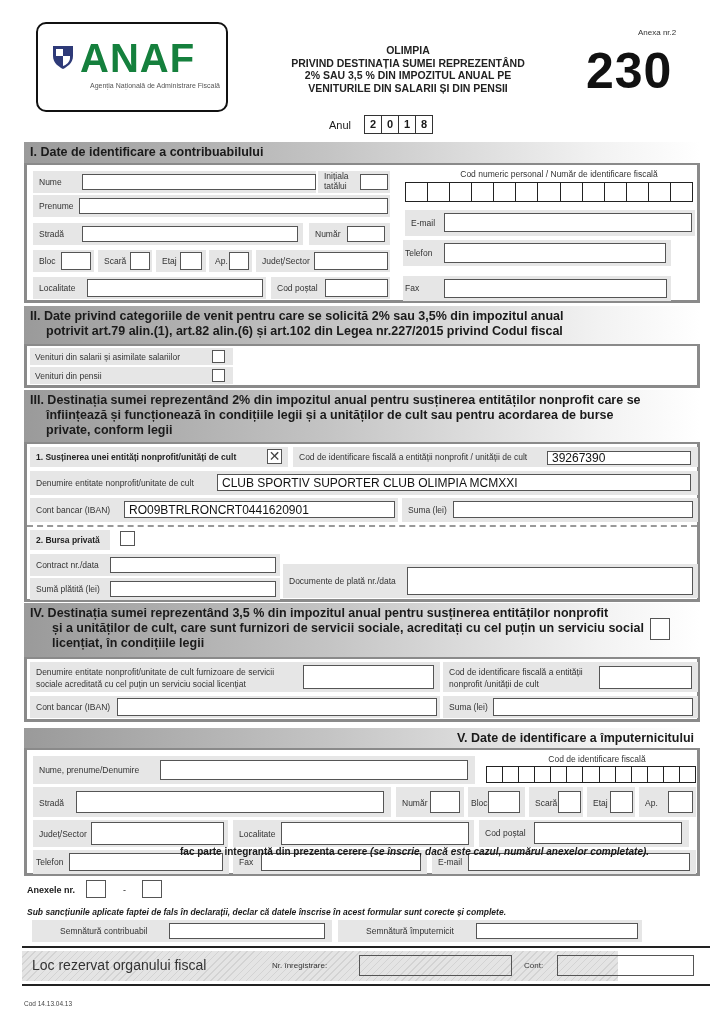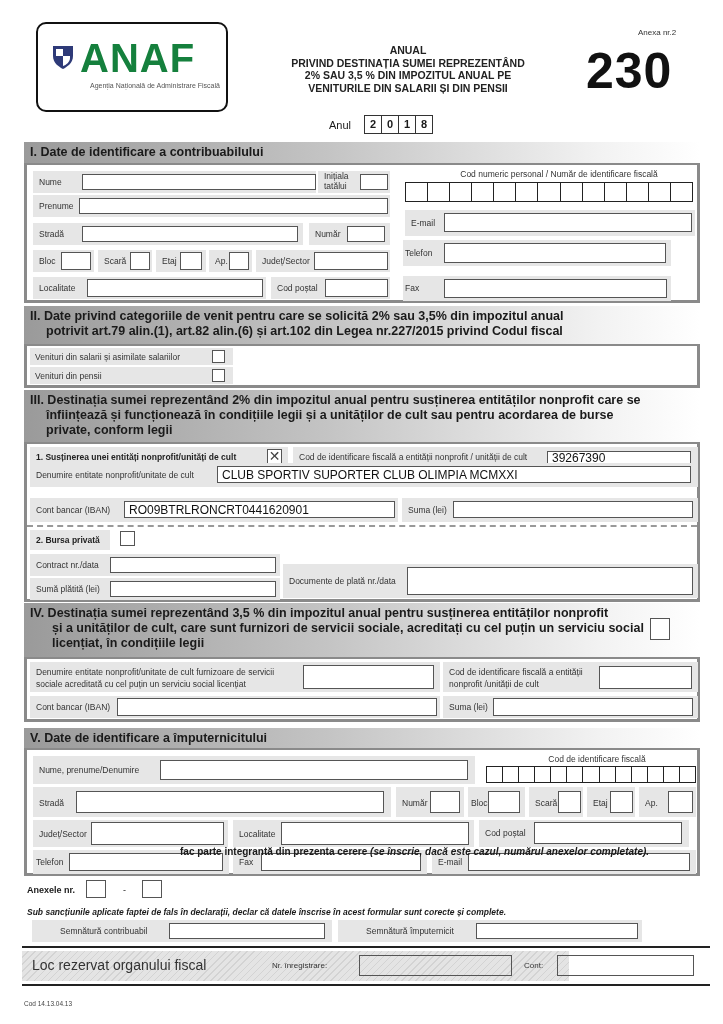--- a/index.html
+++ b/index.html
@@ -34,21 +34,21 @@
   <svg class="logo-shield" viewBox="0 0 22 26">
     <path d="M1 2 H21 V12 C21 19 15 23 11 25 C7 23 1 19 1 12 Z" fill="#2e3a78"></path>
     <path d="M4 5 H11 V12 H4 Z" fill="#fff"></path>
     <path d="M11 12 H18 V14 C18 18 14 21 11 22 Z" fill="#fff"></path>
   </svg>
   <div class="logo-text">ANAF</div>
   <div class="logo-sub">Agenția Națională de Administrare Fiscală</div>
 </div>
 
 <div class="abs title">
-  <div>ANUAL</div>
+  <div>OLIMPIA</div>
   <div>PRIVIND DESTINAȚIA SUMEI REPREZENTÂND</div>
   <div>2% SAU 3,5 % DIN IMPOZITUL ANUAL PE</div>
   <div>VENITURILE DIN SALARII ȘI DIN PENSII</div>
 </div>
 <div class="abs annex">Anexa nr.2</div>
 <div class="abs formnum">230</div>
 <div class="abs year-label">Anul</div>
 <div class="abs year-box" style="left:364px">2</div>
 <div class="abs year-box" style="left:381px">0</div>
 <div class="abs year-box" style="left:398px">1</div>
@@ -157,21 +157,21 @@
 </div>
 <div class="abs sec-body" style="top:442px; height:160px;">
   <div class="cell" style="left:3px; top:3px; width:258px; height:20px;">
     <span class="lbl" style="top:5px; font-weight:bold; color:#222;">1. Susținerea unei entități nonprofit/unități de cult</span>
     <div class="chk" style="left:237px; top:2px; width:15px; height:15px; font-size:14px; line-height:12px; text-align:center; color:#444;">✕</div>
   </div>
   <div class="cell" style="left:266px; top:3px; width:405px; height:20px;">
     <span class="lbl" style="top:5px">Cod de identificare fiscală a entității nonprofit / unității de cult</span>
     <input class="inp" style="left: 254px; top: 4px; width: 144px; height: 14px;" value="39267390">
   </div>
-  <div class="cell" style="left:3px; top:19px; width:668px; height:24px;">
+  <div class="cell" style="left:3px; top:27px; width:668px; height:24px;">
     <span class="lbl" style="top:7px">Denumire entitate nonprofit/unitate de cult</span>
     <input class="inp" style="left: 187px; top: 3px; width: 474px; height: 17px;" value="CLUB SPORTIV SUPORTER CLUB OLIMPIA MCMXXI">
   </div>
   <div class="cell" style="left:3px; top:54px; width:368px; height:24px;">
     <span class="lbl" style="top:7px">Cont bancar (IBAN)</span>
     <input class="inp" style="left: 94px; top: 3px; width: 271px; height: 17px;" value="RO09BTRLRONCRT0441620901">
   </div>
   <div class="cell" style="left:375px; top:54px; width:296px; height:24px;">
     <span class="lbl" style="top:7px">Suma (lei)</span>
     <input class="inp" style="left: 51px; top: 3px; width: 240px; height: 17px;" value="">
@@ -213,21 +213,21 @@
   <div class="cell" style="left:3px; top:37px; width:410px; height:22px;">
     <span class="lbl" style="top:6px">Cont bancar (IBAN)</span>
     <input class="inp" style="left: 87px; top: 2px; width: 320px; height: 18px;" value="">
   </div>
   <div class="cell" style="left:416px; top:37px; width:255px; height:22px;">
     <span class="lbl" style="top:6px">Suma (lei)</span>
     <input class="inp" style="left: 50px; top: 2px; width: 200px; height: 18px;" value="">
   </div>
 </div>
 
-<div class="abs sec-head" style="top:728px; height:20px;">V. Date de identificare a împuternicitului</div>
+<div class="abs sec-head" style="top:728px; height:20px;text-align:right;">V. Date de identificare a împuternicitului</div>
 <div class="abs sec-body" style="top:748px; height:128px;">
   <div class="cell" style="left:6px; top:6px; width:442px; height:28px;">
     <span class="lbl" style="top:9px">Nume, prenume/Denumire</span>
     <input class="inp" style="left: 127px; top: 4px; width: 308px; height: 20px;" value="">
   </div>
   <div class="abs small" style="left:470px; top:4px; width:200px; text-align:center; color:#333;">Cod de identificare fiscală</div>
   <div class="grid13" style="left:459px; top:16px; width:210px; height:17px;">
     <span></span>
       <span></span>
       <span></span>
@@ -300,21 +300,21 @@
 <div class="abs" style="left:27px; top:907px; font-size:8.5px; font-weight:bold; font-style:italic;">Sub sancțiunile aplicate faptei de fals în declarații, declar că datele înscrise în acest formular sunt corecte și complete.</div>
 <div class="cell" style="left:32px; top:920px; width:300px; height:22px;">
   <span class="lbl" style="top:6px; left:28px;">Semnătură contribuabil</span>
   <input class="inp" style="left: 137px; top: 3px; width: 156px; height: 16px;">
 </div>
 <div class="cell" style="left:338px; top:920px; width:304px; height:22px;">
   <span class="lbl" style="top:6px; left:28px;">Semnătură împuternicit</span>
   <input class="inp" style="left: 138px; top: 3px; width: 162px; height: 16px;">
 </div>
 <div class="abs" style="left:22px; top:946px; width:688px; border-top:2px solid #222;"></div>
-<div class="abs hatch" style="left:22px; top:951px; width:547px; height:30px;padding-left:12px;">
+<div class="abs hatch" style="left:22px; top:951px; width:596px; height:30px;padding-left:12px;">
   <span class="abs" style="left:10px; top:6px; font-size:14px; color:#333;">Loc rezervat organului fiscal</span>
   <span class="abs" style="left:250px; top:10px; font-size:8px; color:#333;">Nr. înregistrare:</span>
   <div class="abs" style="left:337px; top:4px; width:153px; height:21px; border:1px solid #555;"></div>
   <span class="abs" style="left:502px; top:10px; font-size:8px; color:#333;">Cont:</span>
   <div class="abs" style="left:535px; top:4px; width:137px; height:21px; border:1px solid #555;"></div>
 </div>
 <div class="abs" style="left:22px; top:984px; width:688px; border-top:2px solid #222;"></div>
 <div class="abs" style="left:24px; top:1000px; font-size:6.5px; color:#444;">Cod 14.13.04.13</div>
 
 </body></html>

